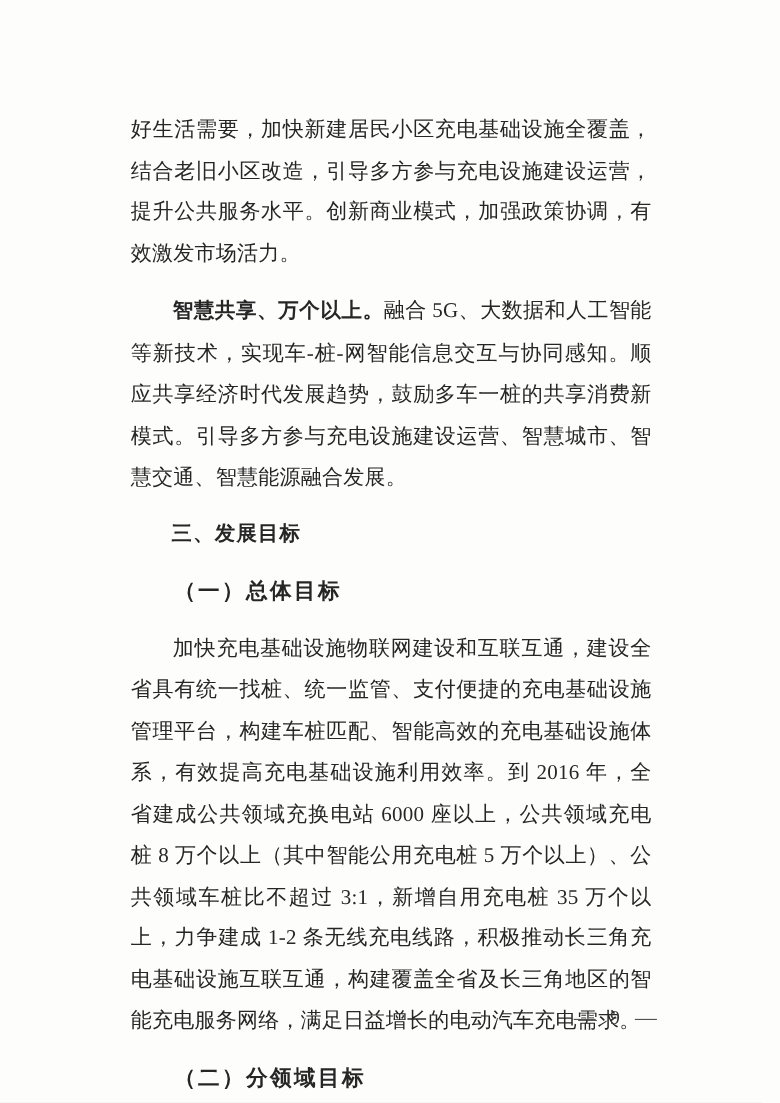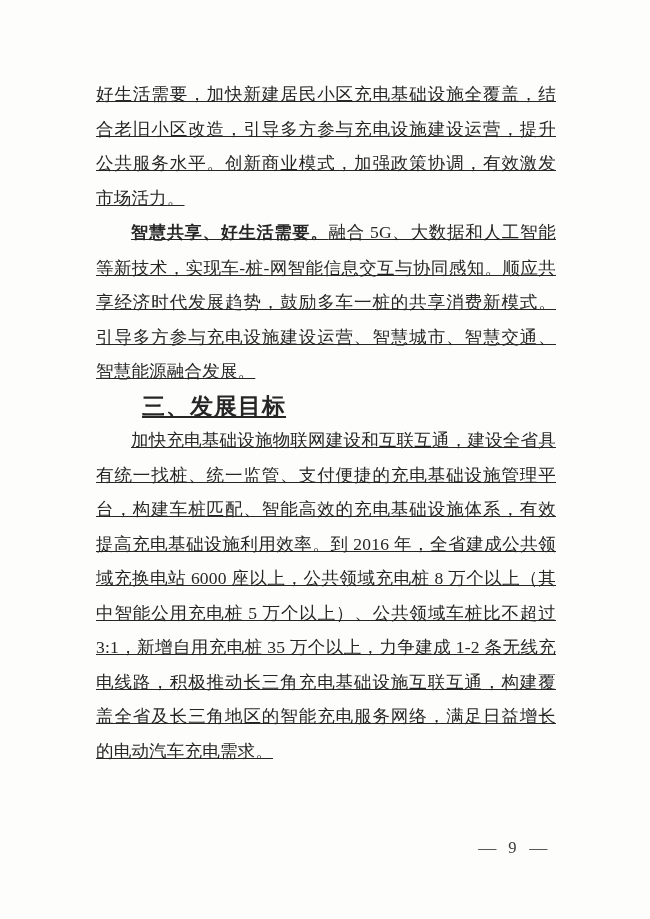--- a/index.html
+++ b/index.html
@@ -21,41 +21,40 @@
     position: absolute;
     left: 96px;
     top: 77px;
     width: 460px;
     font-size: 17.5px;
     line-height: 34.5px;
     text-align: justify;
     letter-spacing: 0.2px;
   }
   .content p {
-    margin: 0;
+    margin: 13px;
     padding: 0;
-    text-decoration: underline;
   }
   .para {
     text-indent: 2em;
   }
   .para-continued {
     text-indent: 0;
   }
   .lead-bold {
     font-weight: bold;
     font-family: "Liberation Sans", "DejaVu Sans", sans-serif;
     font-size: 17px;
     letter-spacing: 0.4px;
   }
   .section-heading {
     text-indent: 2em;
     font-weight: bold;
     font-family: "Liberation Sans", "DejaVu Sans", sans-serif;
-    font-size: 23px;
+    font-size: 17px;
     letter-spacing: 1px;
   }
   .subsection-heading {
     text-indent: 2em;
     font-weight: bold;
     font-size: 18px;
     letter-spacing: 2px;
   }
   .footer-page-number {
     position: absolute;
@@ -74,27 +73,29 @@
   }
 </style>
 </head>
 <body>
 
 <div class="page">
   <div class="content">
 
     <p class="para-continued">好生活需要，加快新建居民小区充电基础设施全覆盖，结合老旧小区改造，引导多方参与充电设施建设运营，提升公共服务水平。创新商业模式，加强政策协调，有效激发市场活力。</p>
 
-    <p class="para"><span class="lead-bold">智慧共享、好生活需要。</span><span>融合 5G、大数据和人工智能等新技术，实现车-桩-网智能信息交互与协同感知。顺应共享经济时代发展趋势，鼓励多车一桩的共享消费新模式。引导多方参与充电设施建设运营、智慧城市、智慧交通、智慧能源融合发展。</span></p>
+    <p class="para"><span class="lead-bold">智慧共享、万个以上。</span><span>融合 5G、大数据和人工智能等新技术，实现车-桩-网智能信息交互与协同感知。顺应共享经济时代发展趋势，鼓励多车一桩的共享消费新模式。引导多方参与充电设施建设运营、智慧城市、智慧交通、智慧能源融合发展。</span></p>
 
     <p class="section-heading">三、发展目标</p>
 
+    <p class="subsection-heading">（一）总体目标</p>
 
     <p class="para">加快充电基础设施物联网建设和互联互通，建设全省具有统一找桩、统一监管、支付便捷的充电基础设施管理平台，构建车桩匹配、智能高效的充电基础设施体系，有效提高充电基础设施利用效率。到 2016 年，全省建成公共领域充换电站 6000 座以上，公共领域充电桩 8 万个以上（其中智能公用充电桩 5 万个以上）、公共领域车桩比不超过 3:1，新增自用充电桩 35 万个以上，力争建成 1-2 条无线充电线路，积极推动长三角充电基础设施互联互通，构建覆盖全省及长三角地区的智能充电服务网络，满足日益增长的电动汽车充电需求。</p>
 
+    <p class="subsection-heading">（二）分领域目标</p>
 
   </div>
 
   <div class="footer-page-number">
     <span class="dash">—</span>
     <span>9</span>
     <span class="dash">—</span>
   </div>
 </div>
 

